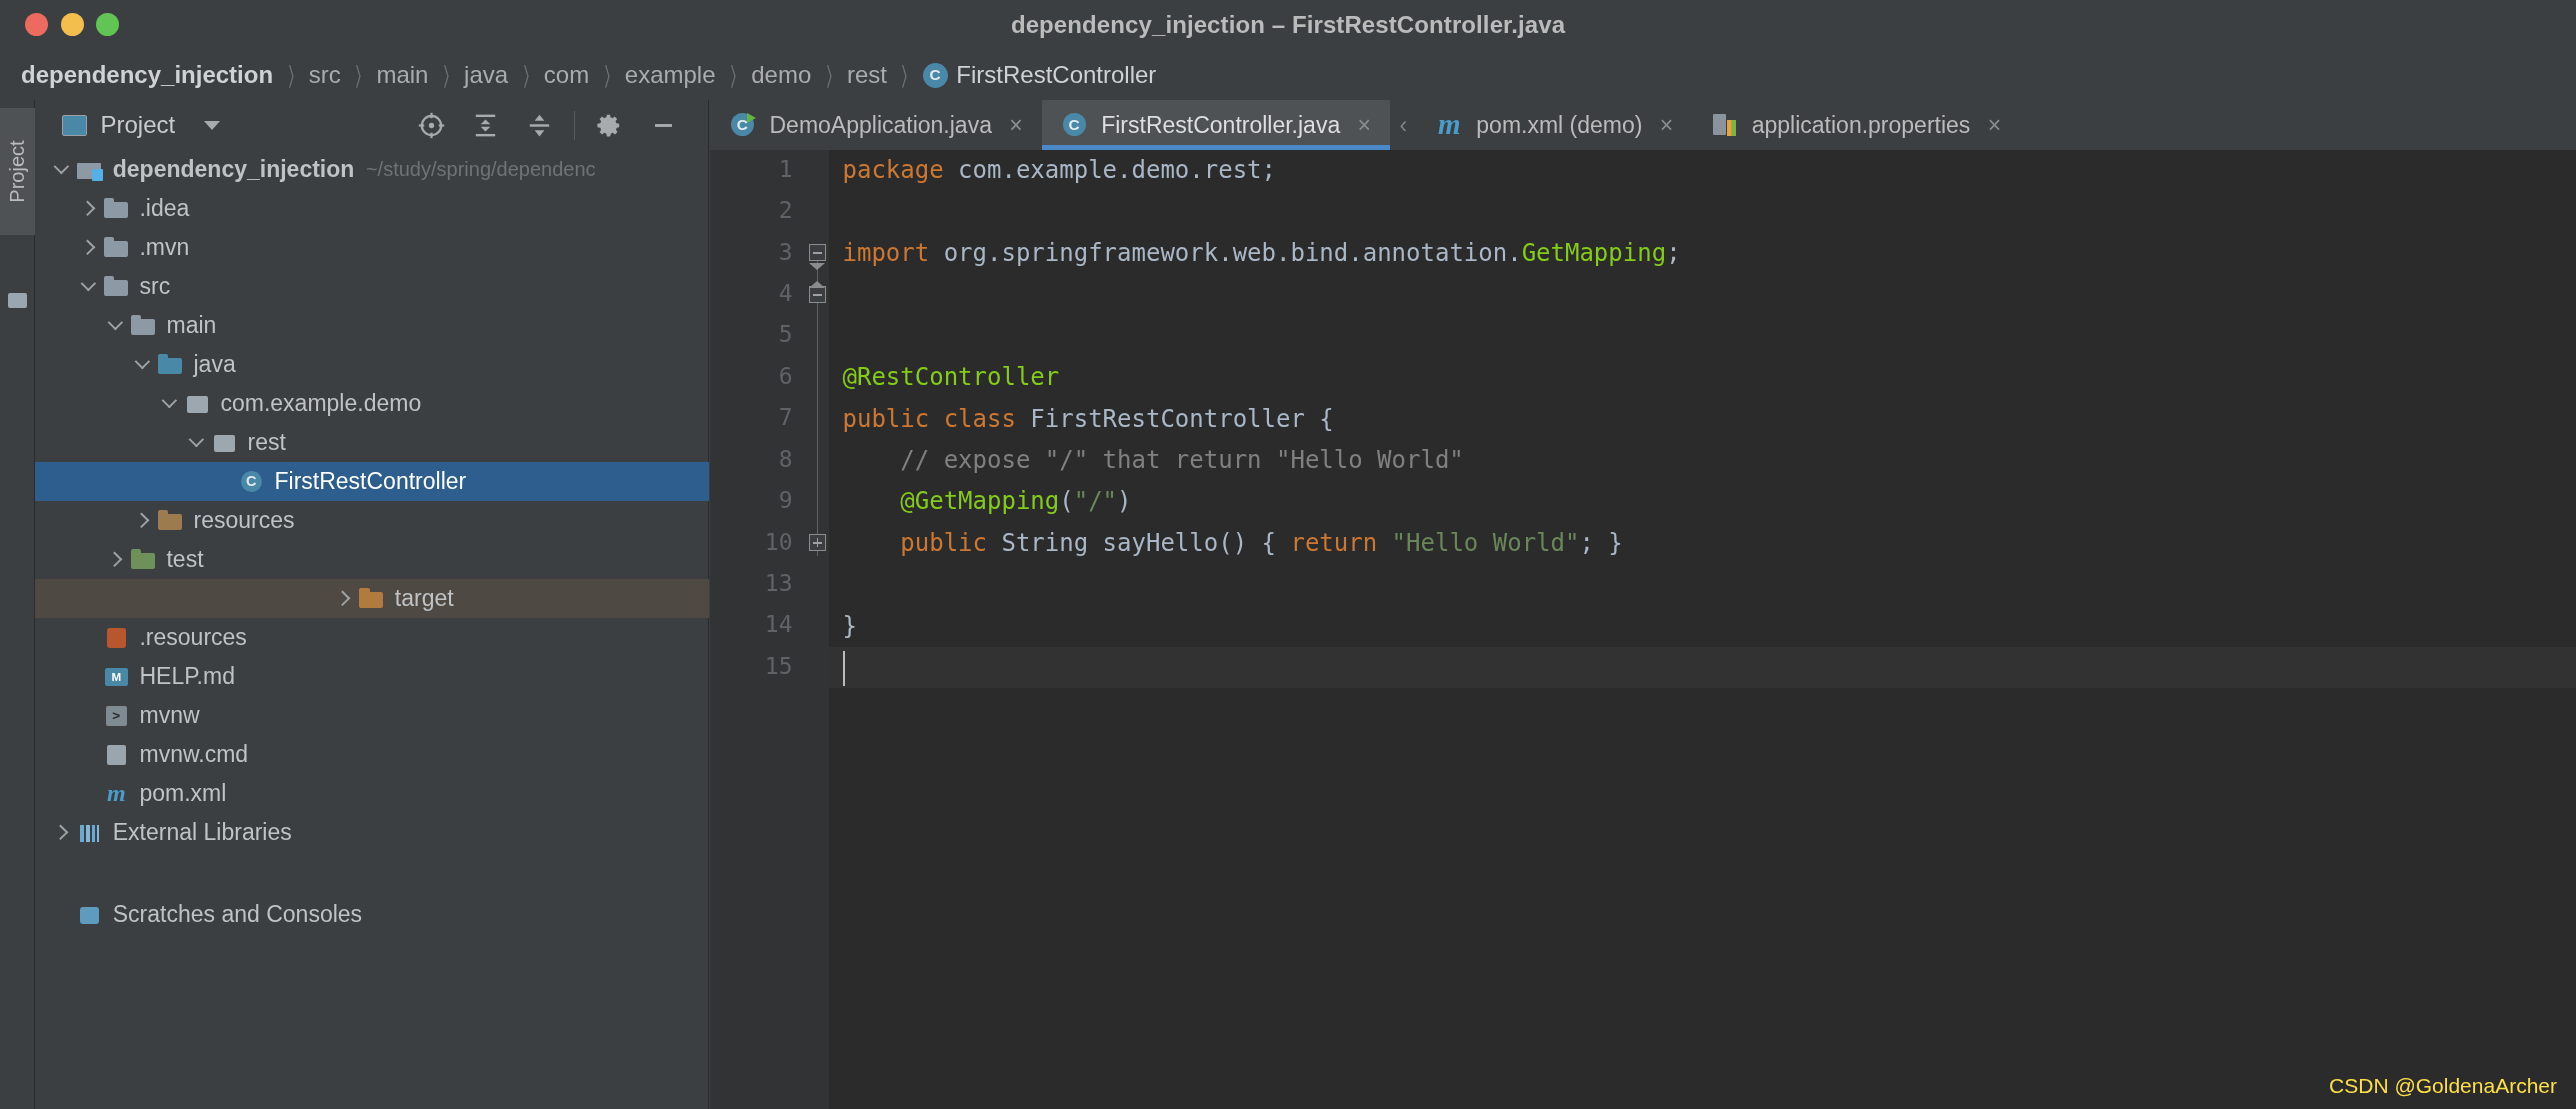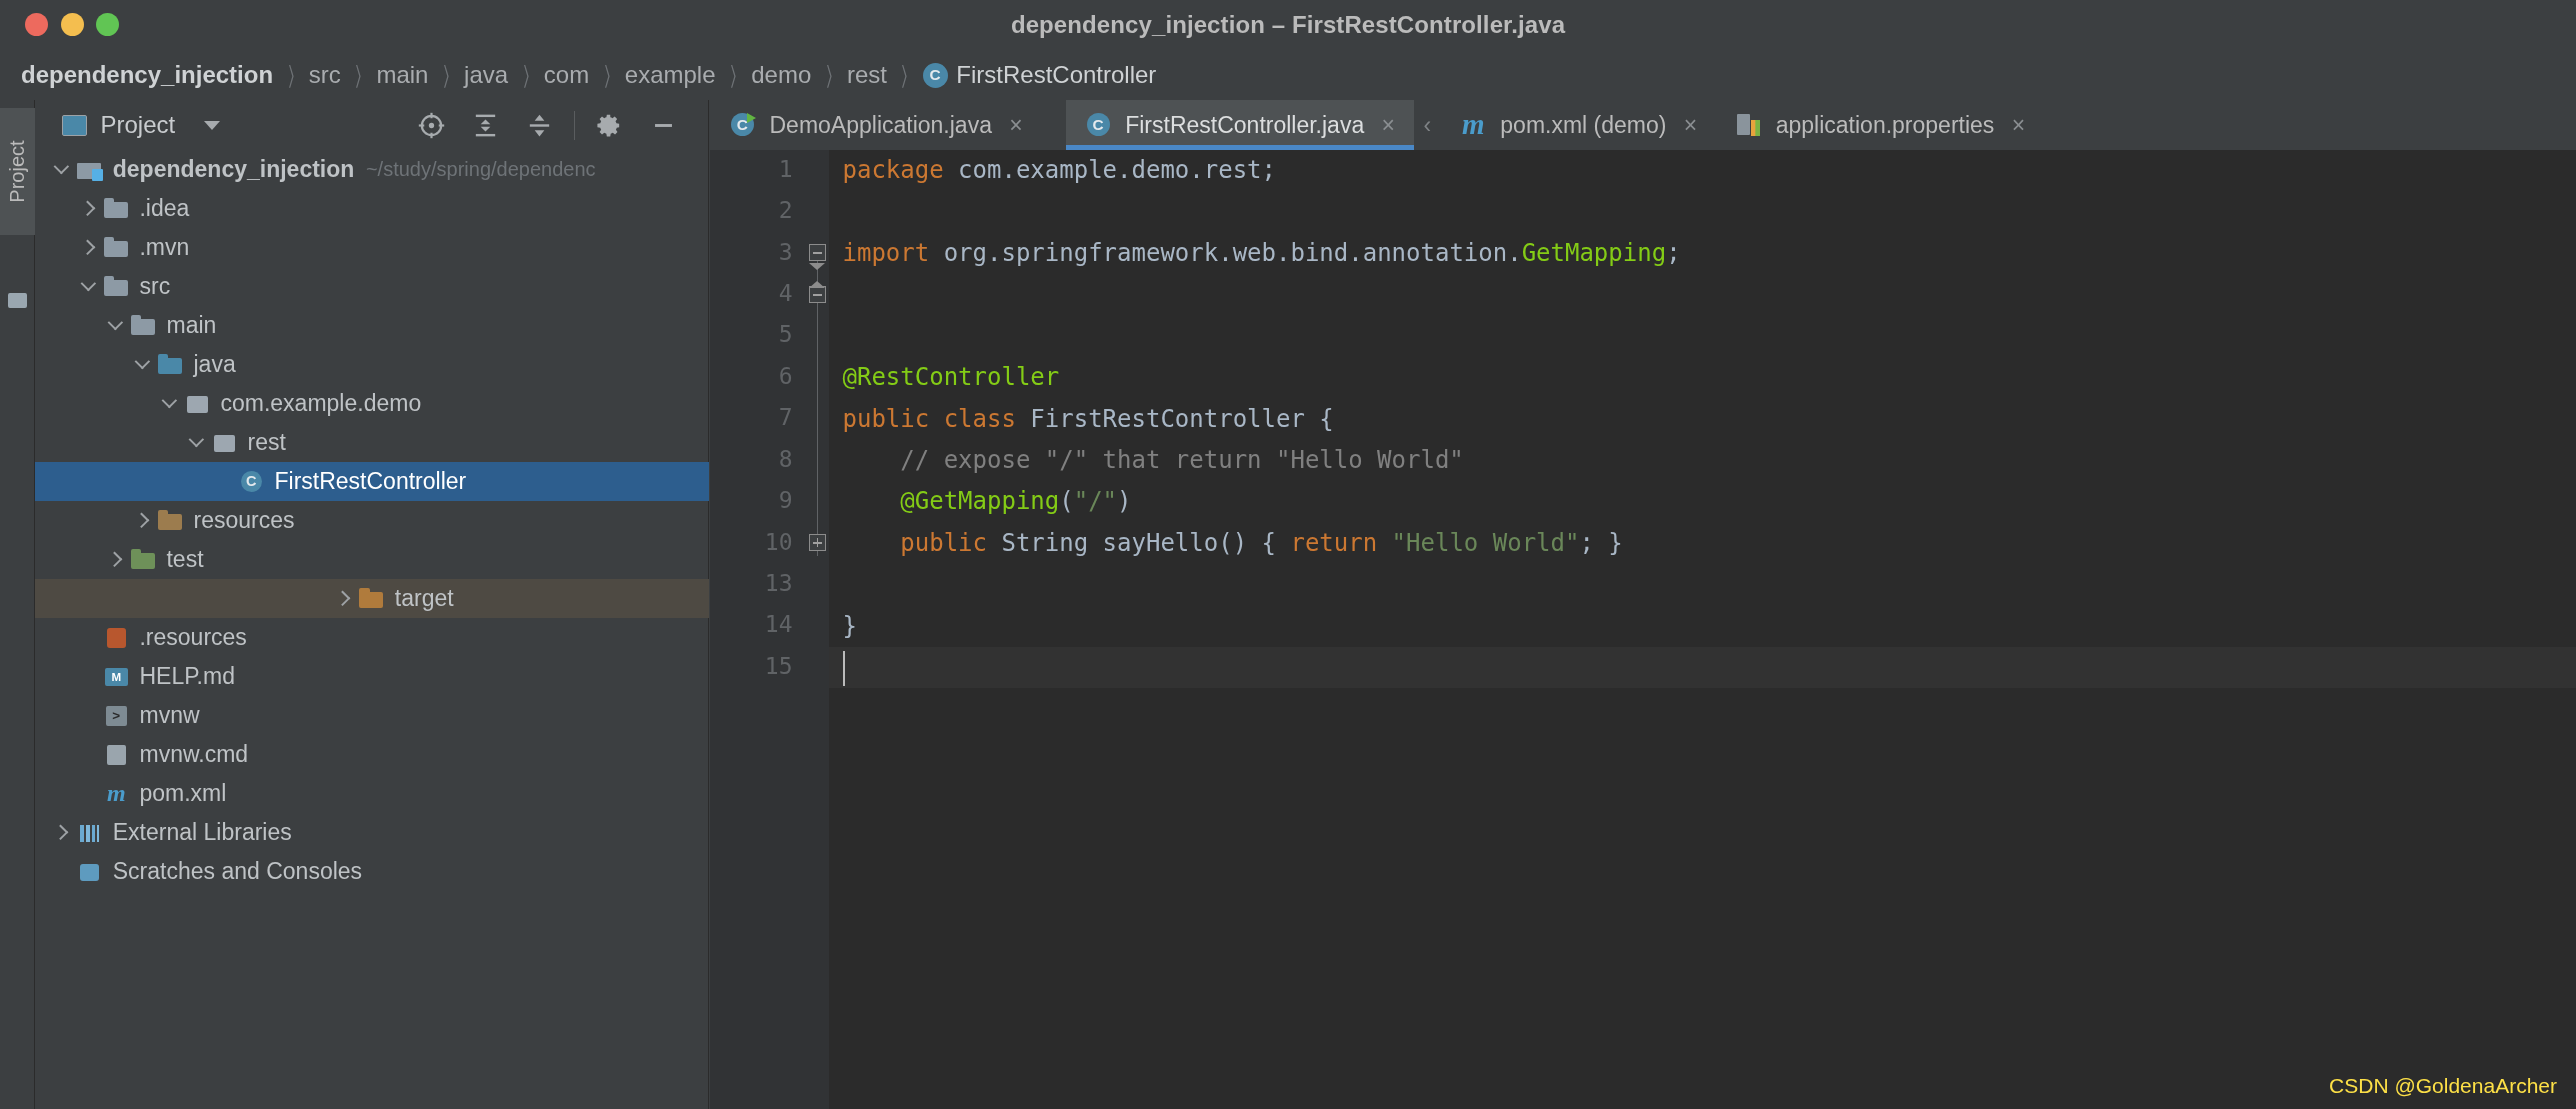--- a/index.html
+++ b/index.html
@@ -197,21 +197,21 @@
     background:#2B2B2B;
   }
   .tabbar {
     position:absolute; left:0; top:0; width:1866px; height:50px;
     background:#3C3F41; display:flex; align-items:stretch;
   }
   .tab {
     display:flex; align-items:center; padding:0 19px 0 19px;
     color:#BBBBBB; font-size:23px; position:relative; white-space:nowrap;
   }
-  .tab.active { background:#4E5254; color:#DCDEDF;margin-left:24px; }
+  .tab.active { background:#4E5254; color:#DCDEDF; }
   .tab.active::after {
     content:''; position:absolute; left:0; bottom:0; width:100%; height:4.8px;
     background:#4A88C7;
   }
   .tab-ico { width:27px; height:27px; margin-right:13.5px; position:relative; flex:none; }
   .tab-ico.cls::before {
     content:'C'; position:absolute; left:1.9px; top:1.9px; width:23px;height:23px;
     border-radius:50%; background:#4A88A8; color:#E3E9ED;
     font-size:15.4px; font-weight:bold; line-height:23px; text-align:center;
   }
@@ -456,21 +456,21 @@
       <div class="tree-row" style="padding-left: 44px;">
         <span class="arrow none"></span>
         <span class="ico file-maven"></span>
         <span>pom.xml</span>
       </div>
       <div class="tree-row" style="padding-left: 17.3px;">
         <span class="arrow right"></span>
         <span class="ico lib"></span>
         <span>External Libraries</span>
       </div>
-      <div class="tree-row" style="padding-left: 17.3px;">
+      <div class="tree-row" style="padding-left: 17.3px; margin-top: 43px;">
         <span class="arrow none"></span>
         <span class="ico scratch"></span>
         <span>Scratches and Consoles</span>
       </div>
     </div>
 </div>
 
 <div style="position:absolute; left:424px; top:100px; width:286px; height:50px;">
   <div class="panel-tools" style="right:5.8px;">
     <div class="tool-btn">

